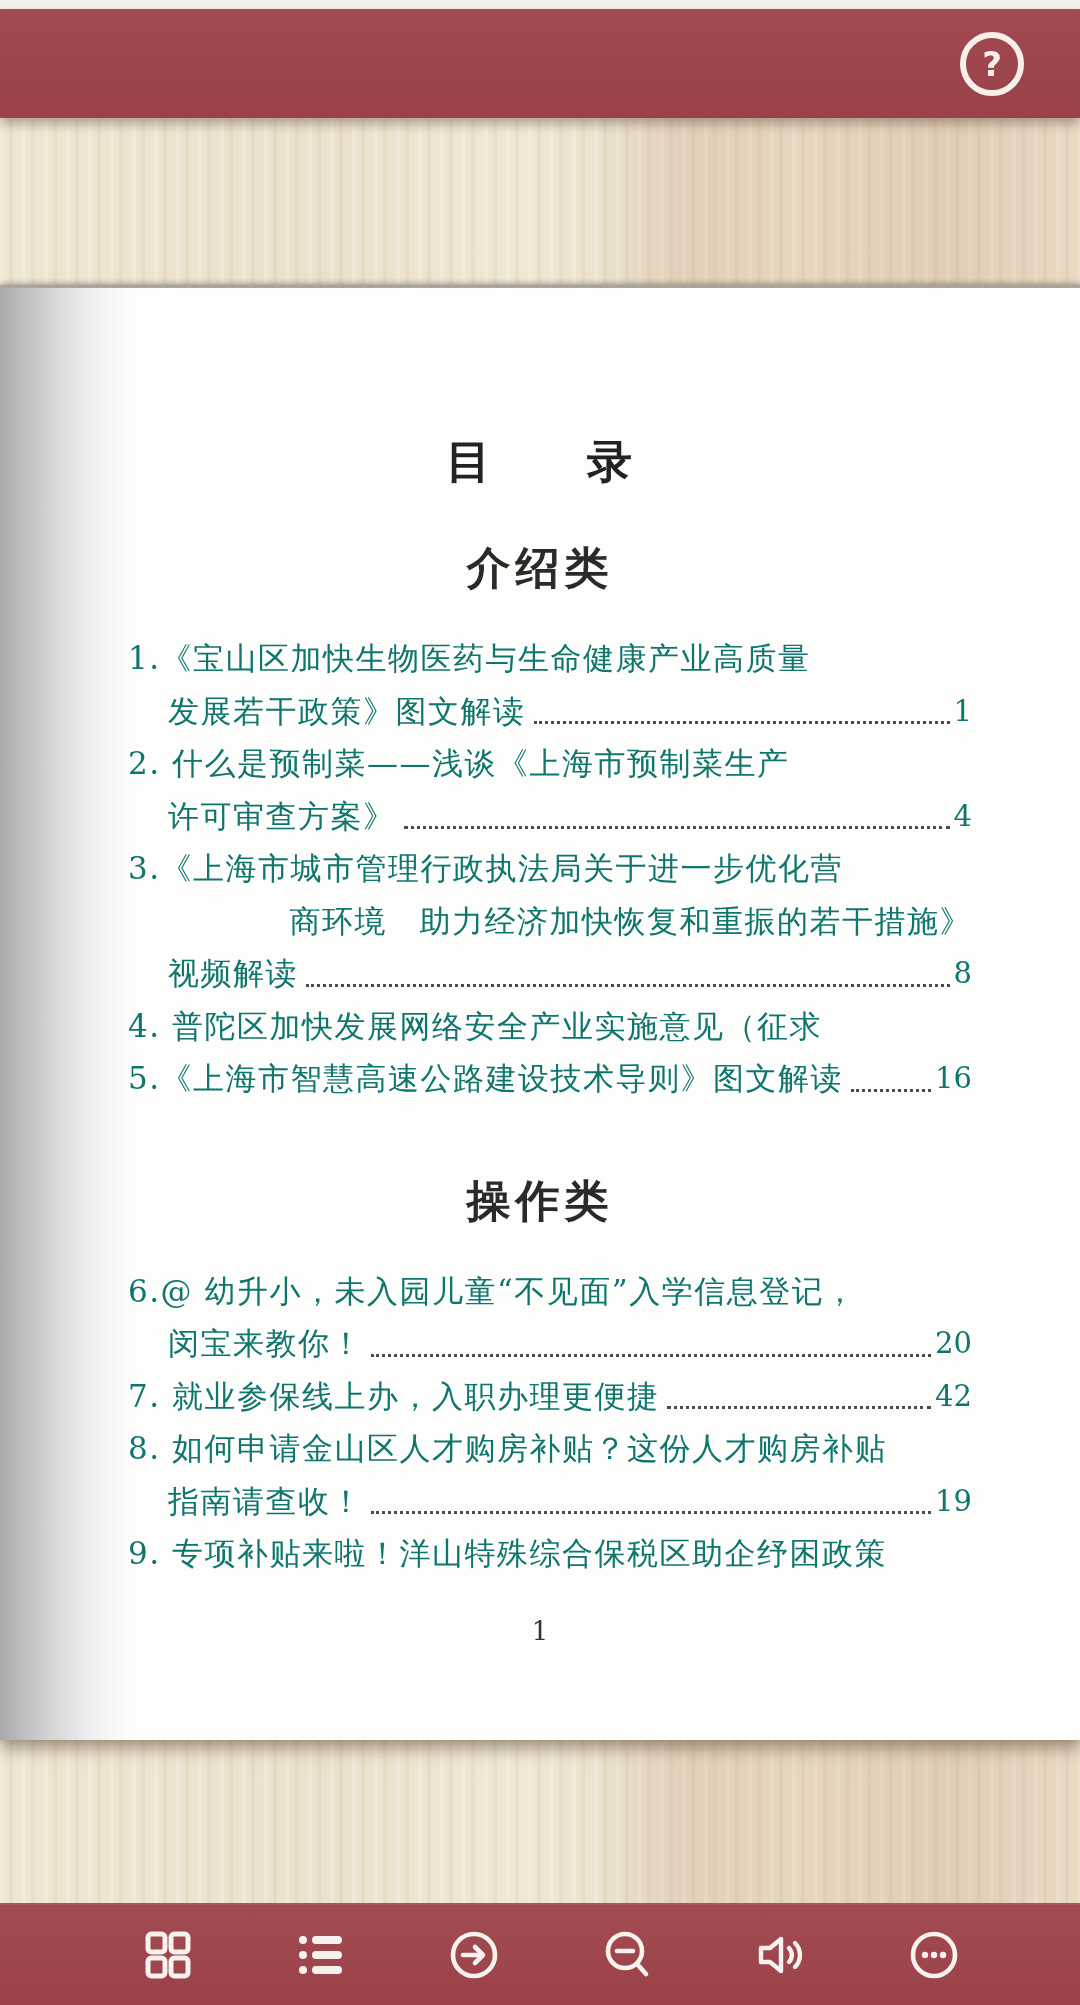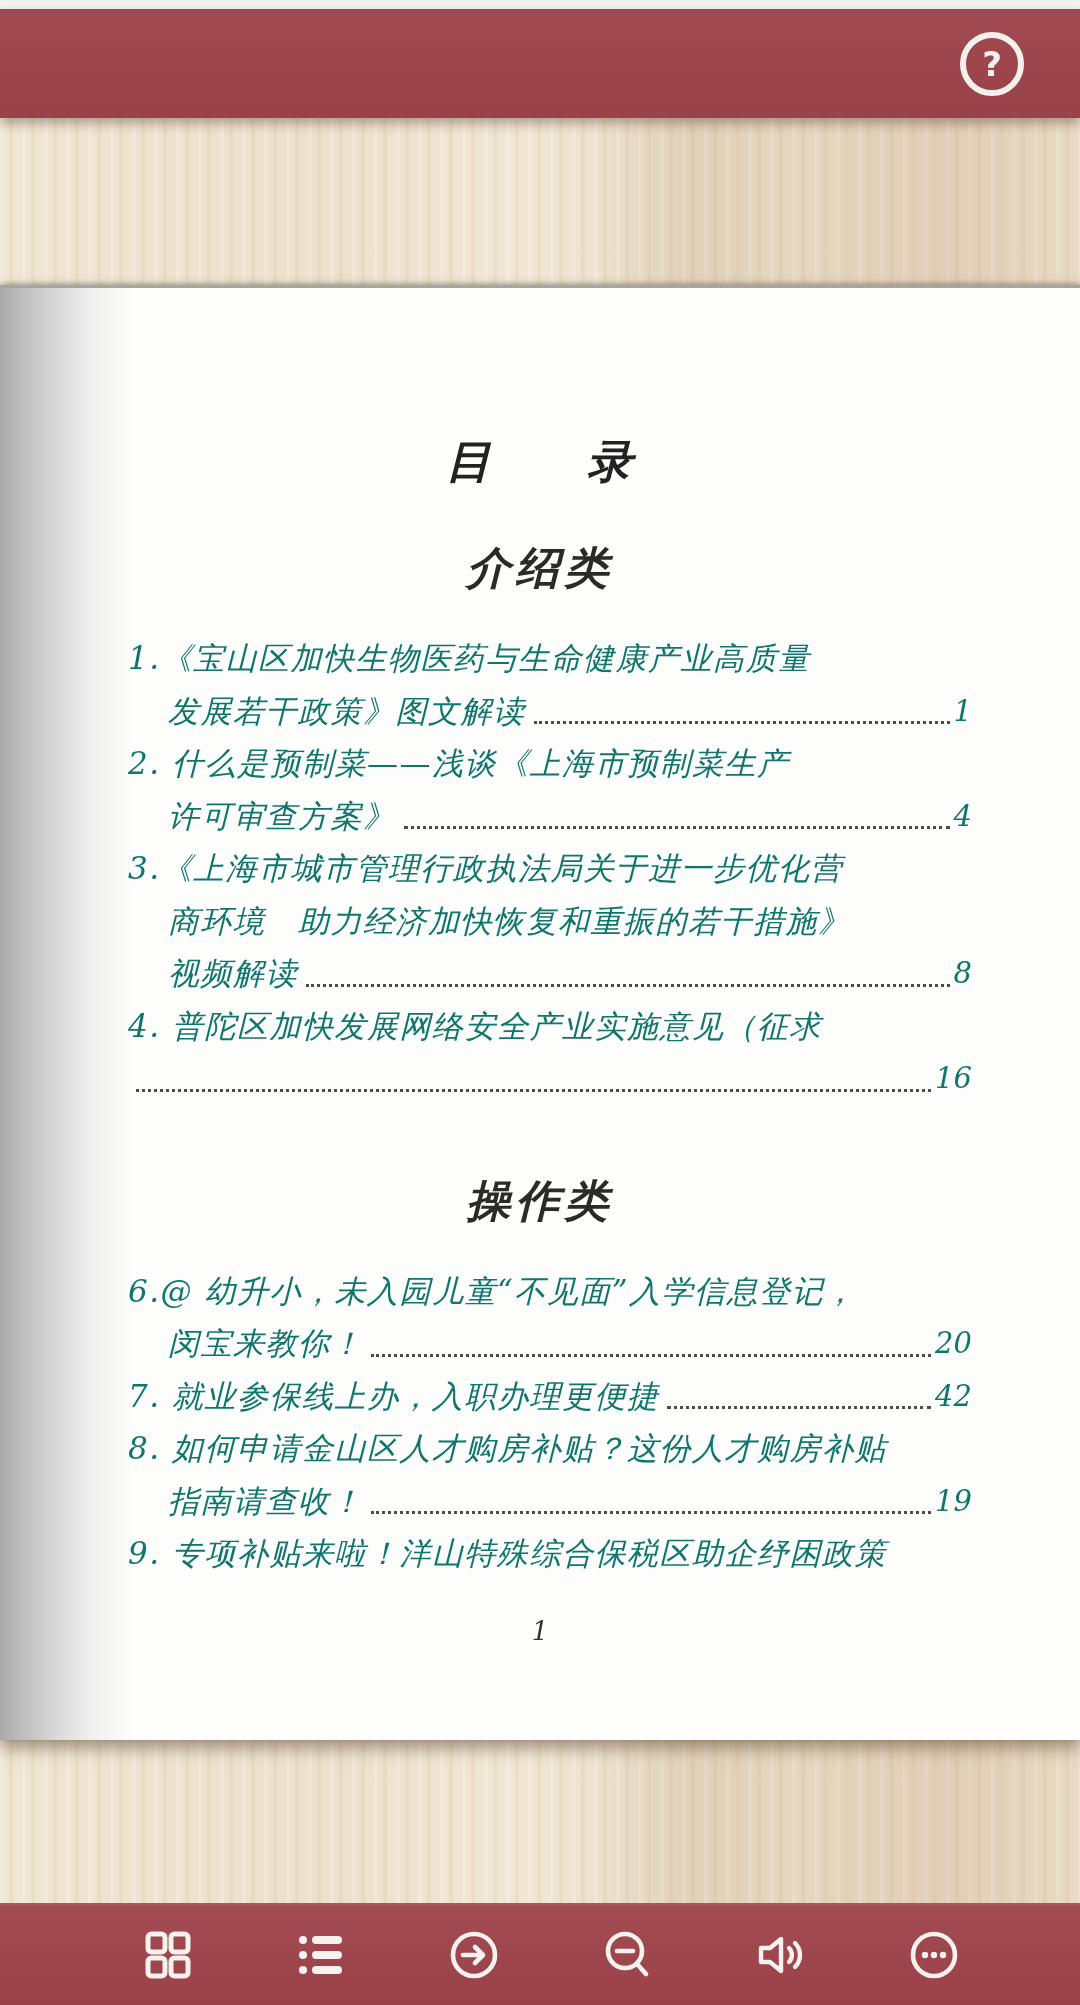--- a/index.html
+++ b/index.html
@@ -31,38 +31,38 @@
   .page{
     position:absolute;top:285px;left:0;right:0;height:1452px;
     background:#fdfdfb;
     border-top:3px solid #a9a59d;
     box-shadow:0 -2px 5px rgba(0,0,0,0.25), 0 9px 14px rgba(100,75,55,0.5);
   }
   .curl{
     position:absolute;left:0;top:0;bottom:0;width:132px;pointer-events:none;
     background:linear-gradient(90deg,#aaaaaa 0%,#bfbfbf 18%,#d8d8d8 42%,#efefef 68%,#fdfdfb 100%);
   }
-  .content{position:relative;padding-top:148px;color:#2e2c2a;font-style:italic;}
+  .content{position:relative;padding-top:148px;color:#2e2c2a;}
   .doc-title{
     margin:0;text-align:center;font-size:45px;line-height:52px;font-weight:700;
     letter-spacing:2px;color:#222;
   }
   .sec-heading{
     margin:0;text-align:center;font-size:44px;line-height:44px;font-weight:600;
     letter-spacing:5px;color:#2c2a28;
   }
   .sec-heading.first{margin-top:58px;}
   .sec-heading.second{margin-top:74px;}
   .toc-group{margin-top:42px;}
   .toc-line{
     display:flex;align-items:flex-end;
     padding-left:128px;padding-right:108px;
     font-size:31px;line-height:52.5px;letter-spacing:1.5px;color:#0f766e;
   }
-  .toc-line.cont{padding-left:168px;}
+  .toc-line.cont{padding-left:168px;justify-content:flex-end;}
   .toc-line .t{white-space:nowrap;}
   .leader{
     flex:1;height:0;border-bottom:3px dotted #4c4c4c;
     margin:0 4px 13px 8px;min-width:20px;
   }
   .pg{font-size:29px;letter-spacing:0;white-space:nowrap;}
   .folio{margin-top:25px;text-align:center;font-size:26px;line-height:52px;color:#333;}
 
   .bottombar{
     position:absolute;bottom:0;left:0;right:0;height:102px;
@@ -121,20 +121,21 @@
         <span class="t">视频解读</span>
         <span class="leader"></span>
         <span class="pg">8</span>
       </div>
 
       <div class="toc-line">
         <span class="t">4. 普陀区加快发展网络安全产业实施意见（征求</span>
       </div>
 
       <div class="toc-line">
+        <span class="t">5.《上海市智慧高速公路建设技术导则》图文解读</span>
         <span class="leader"></span>
         <span class="pg">16</span>
       </div>
     </div>
 
     <h2 class="sec-heading second">操作类</h2>
     <div class="toc-group">
       <div class="toc-line">
         <span class="t">6.@ 幼升小，未入园儿童“不见面”入学信息登记，</span>
       </div>

